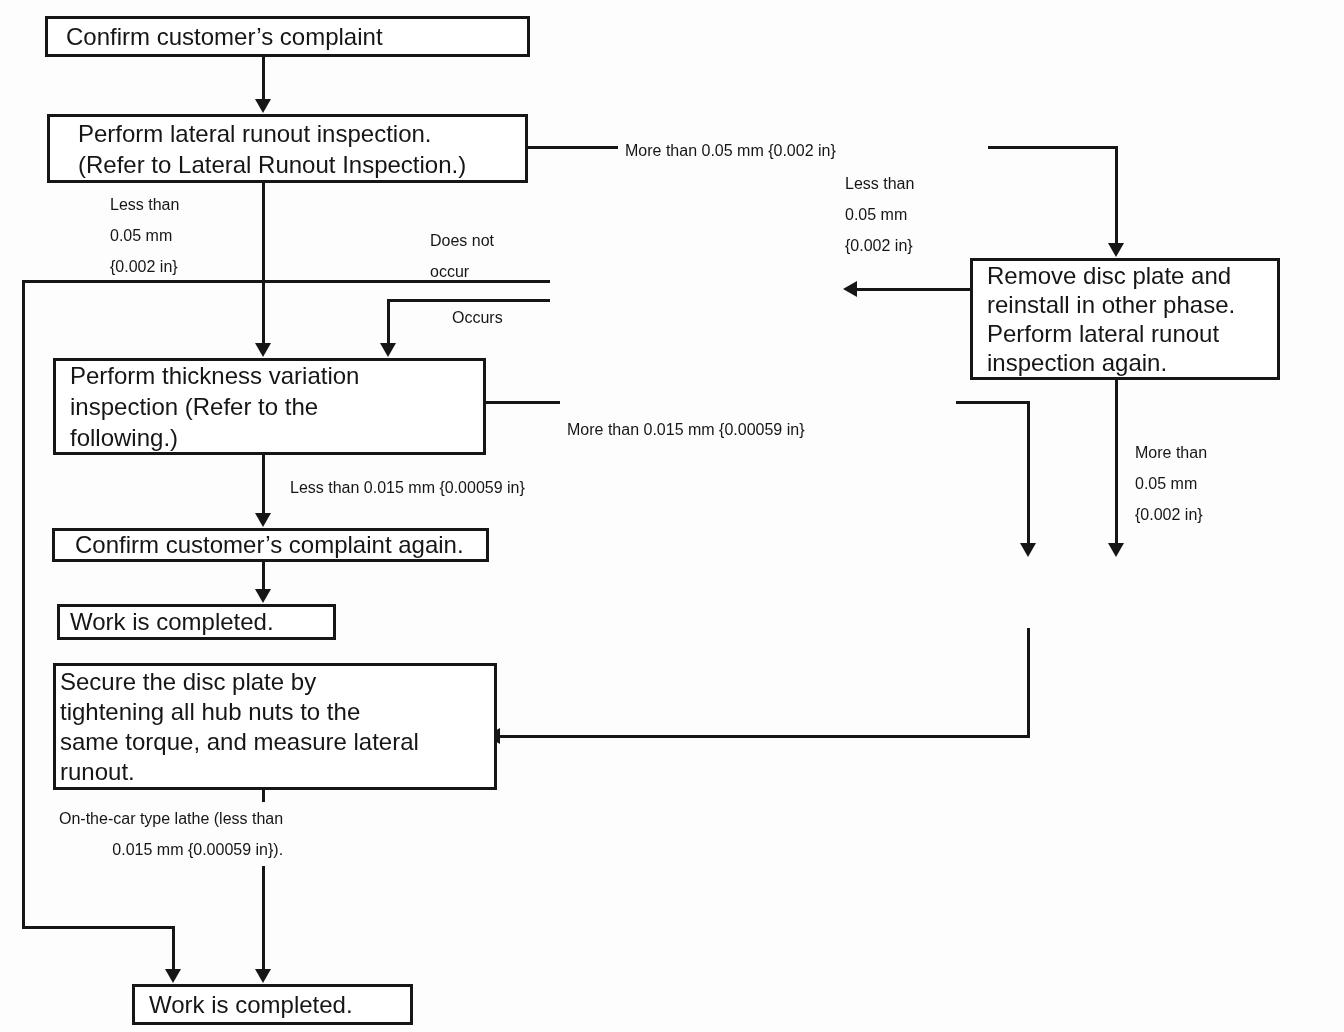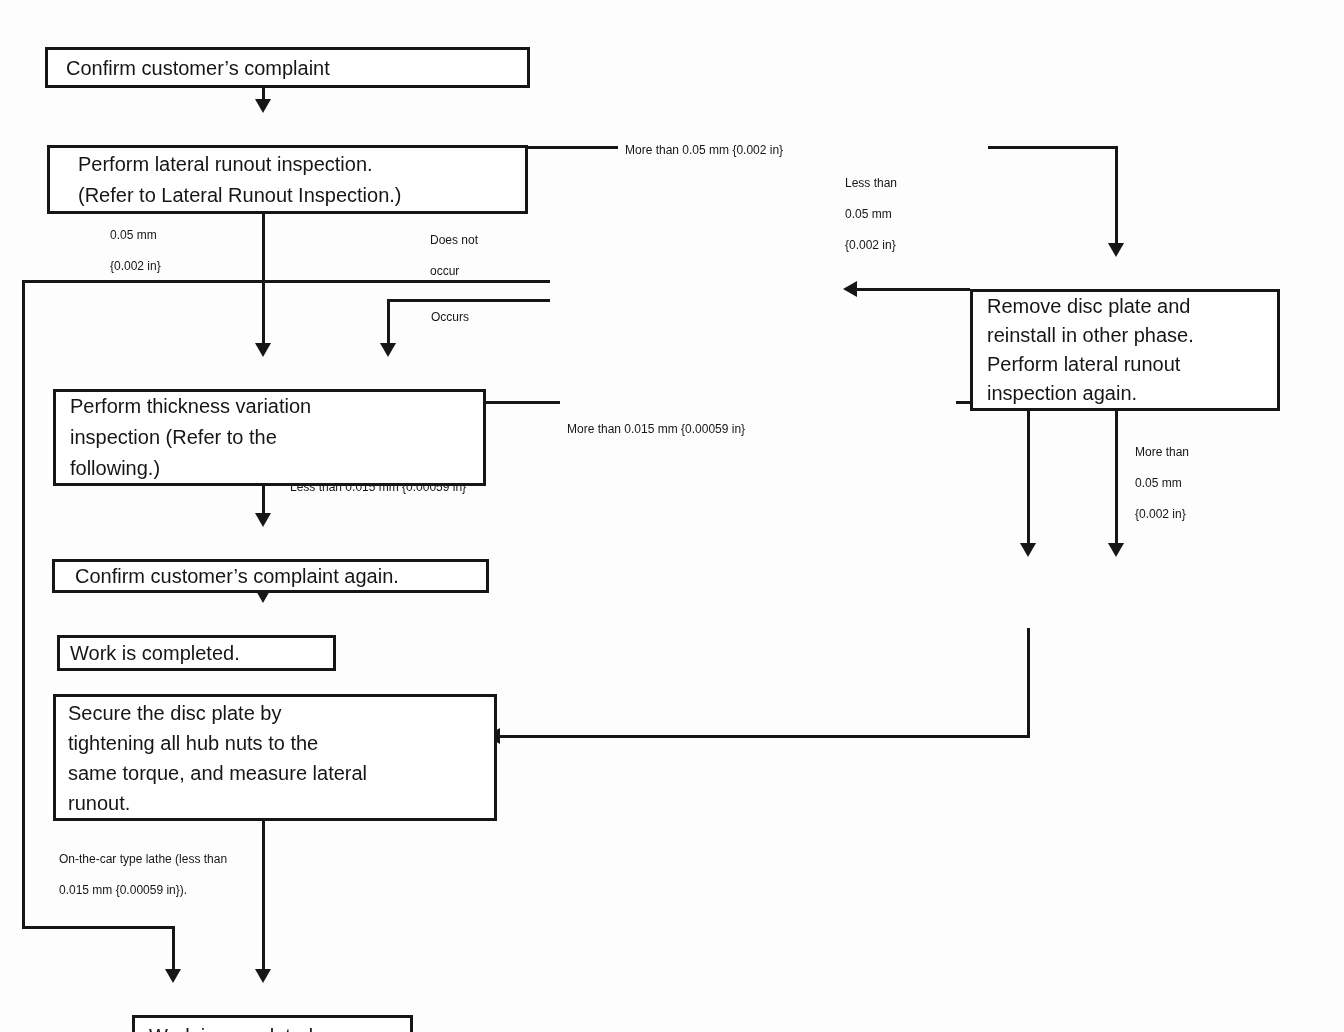--- a/index.html
+++ b/index.html
@@ -4,25 +4,25 @@
 <style>
   html,body{margin:0;padding:0;background:#e8e8e8;}
   .stage{
     position:relative;width:1344px;height:1032px;background:#fdfdfd;
     font-family:"Liberation Sans","DejaVu Sans",sans-serif;
     color:#161616;overflow:hidden;
   }
   .node{
     position:absolute;background:#fff;border:3px solid #161616;
     box-sizing:border-box;display:flex;align-items:center;
-    font-size:20px;line-height:30px;white-space:pre-line;z-index:3;margin-top:31px;
+    font-size:24px;line-height:30px;white-space:pre-line;z-index:3;
   }
   .node span{display:block;}
   .lbl{
-    position:absolute;font-size:12px;line-height:31px;
+    position:absolute;font-size:16px;line-height:31px;
     white-space:pre-line;z-index:2;
   }
   .lbl-bg{background:#fdfdfd;padding:1px 3px;z-index:4;}
   .hl,.vl{position:absolute;background:#161616;z-index:1;}
   .arrD{
     position:absolute;width:0;height:0;z-index:1;
     border-left:8px solid transparent;border-right:8px solid transparent;
     border-top:14px solid #161616;
   }
   .arrL{
@@ -61,47 +61,47 @@
 
   <div class="node" style="left:52px;top:528px;width:437px;height:34px;padding-left:20px;">
     <span>Confirm customer’s complaint again.</span>
   </div>
 
   <div class="node" style="left:57px;top:604px;width:279px;height:36px;padding-left:10px;">
     <span>Work is completed.</span>
   </div>
 
 
-  <div class="node" style="left:53px;top:663px;width:444px;height:127px;padding-left:12px;line-height:30px;">
+  <div class="node" style="left:53px;top:663px;width:444px;height:127px;padding-left:4px;line-height:30px;">
     <span>Secure the disc plate by
 tightening all hub nuts to the
 same torque, and measure lateral
 runout.</span>
   </div>
 
   <div class="node" style="left:132px;top:984px;width:281px;height:41px;padding-left:14px;">
     <span>Work is completed.</span>
   </div>
 
   <div class="lbl" style="left:625px;top:135px;">More than 0.05 mm {0.002 in}</div>
   <div class="lbl" style="left:845px;top:168px;">Less than
 0.05 mm
 {0.002 in}</div>
   <div class="lbl" style="left:110px;top:189px;">Less than
 0.05 mm
 {0.002 in}</div>
   <div class="lbl" style="left:430px;top:225px;">Does not
 occur</div>
-  <div class="lbl" style="left:431px;top:302px;">Occurs</div>
+  <div class="lbl" style="left:452px;top:302px;">Occurs</div>
   <div class="lbl" style="left:567px;top:414px;">More than 0.015 mm {0.00059 in}</div>
   <div class="lbl" style="left:290px;top:472px;">Less than 0.015 mm {0.00059 in}</div>
   <div class="lbl" style="left:1135px;top:437px;">More than
 0.05 mm
 {0.002 in}</div>
-  <div class="lbl lbl-bg" style="left:56px;top:843px;">On-the-car type lathe (less than
+  <div class="lbl lbl-bg" style="left:56px;top:802px;text-align:right;">On-the-car type lathe (less than
 0.015 mm {0.00059 in}).</div>
 
   <div class="vl" style="left:262px;top:57px;width:3px;height:45px;"></div>
   <div class="arrD" style="left:255px;top:99px;"></div>
 
   <div class="vl" style="left:262px;top:183px;width:3px;height:162px;"></div>
   <div class="arrD" style="left:255px;top:343px;"></div>
 
   <div class="hl" style="left:528px;top:146px;width:90px;height:3px;"></div>
   <div class="hl" style="left:988px;top:146px;width:130px;height:3px;"></div>

